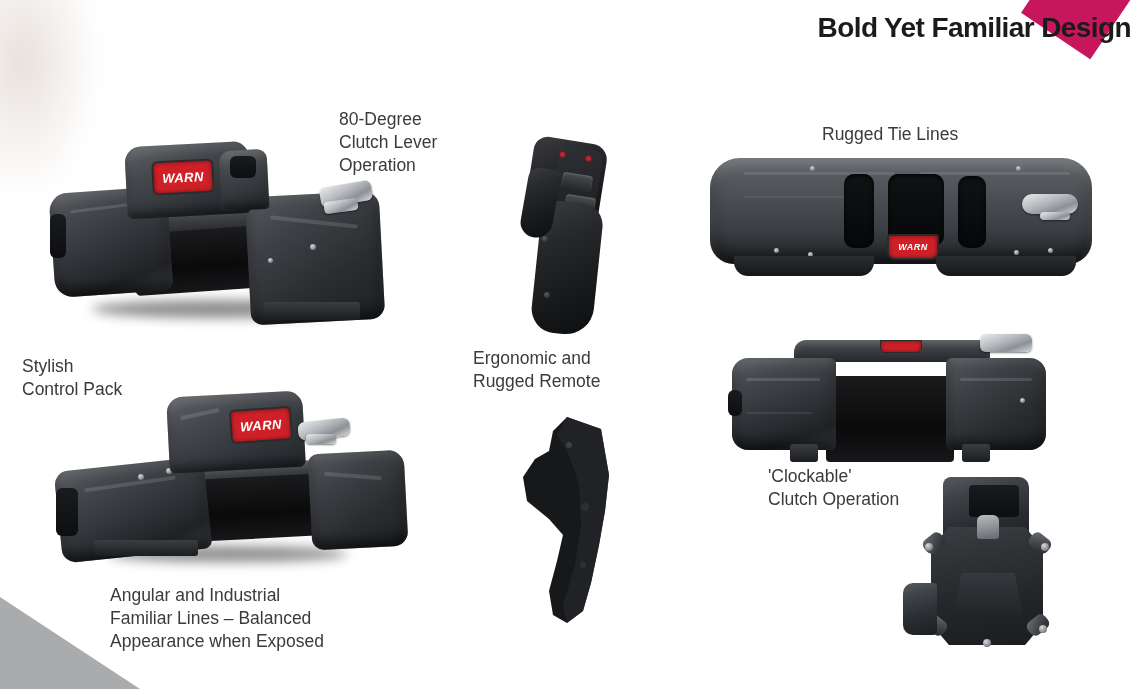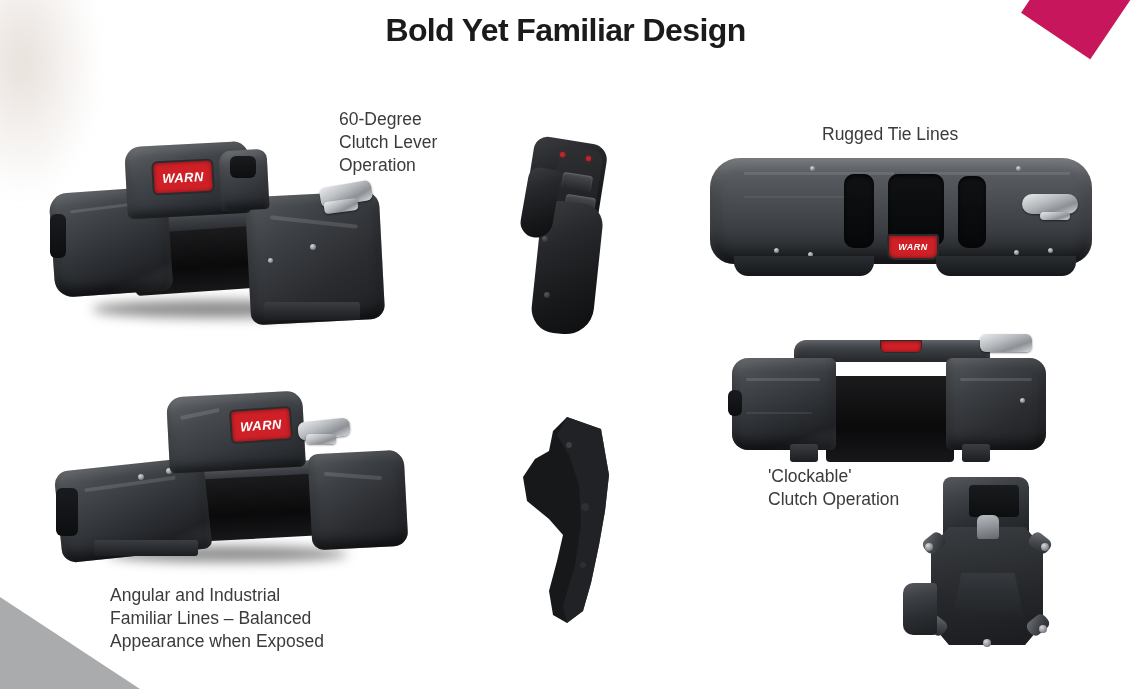--- a/index.html
+++ b/index.html
@@ -13,22 +13,22 @@
     background:#c8165c;transform:rotate(34deg);transform-origin:center;}
   .corner-pink-mask{position:absolute;top:-4px;right:-2px;width:92px;height:64px;
     background:#ffffff;transform:rotate(-56deg);transform-origin:top right;}
   .corner-gray2{position:absolute;left:0;bottom:0;width:0;height:0;
     border-left:140px solid #aaabad;border-top:92px solid transparent;}
   .blur-tl{position:absolute;left:-30px;top:-30px;width:130px;height:230px;
     background:radial-gradient(ellipse at 40% 40%, rgba(196,178,164,.40), rgba(255,255,255,0) 70%);
     filter:blur(10px);}
 
   
-  .title{position:absolute;left:0;right:0;top:12px;text-align:center;
-    font-size:32px;font-weight:bold;letter-spacing:-.6px;color:#1b1b1b;
+  .title{position:absolute;left:0;right:0;top:12px;text-align:right;
+    font-size:28px;font-weight:bold;letter-spacing:-.6px;color:#1b1b1b;
     font-family:"Liberation Sans",sans-serif;}
 
   
   .label{position:absolute;font-size:17.5px;line-height:23px;color:#3b3b3b;
     font-weight:400;white-space:pre-line;}
   #lbl-clutch{left:339px;top:108px;}
   #lbl-stylish{left:22px;top:355px;}
   #lbl-remote{left:473px;top:347px;}
   #lbl-tieplate{left:822px;top:123px;}
   #lbl-clockable{left:768px;top:465px;}
@@ -256,23 +256,27 @@
     <div class="ce-lug" style="left:124px;top:144px;width:22px;height:16px;transform:rotate(-38deg);"></div>
     <div class="w-bolt" style="left:22px;top:70px;width:8px;height:8px;"></div>
     <div class="w-bolt" style="left:138px;top:70px;width:8px;height:8px;"></div>
     <div class="w-bolt" style="left:24px;top:152px;width:8px;height:8px;"></div>
     <div class="w-bolt" style="left:136px;top:152px;width:8px;height:8px;"></div>
     <div class="w-bolt" style="left:80px;top:166px;width:8px;height:8px;"></div>
 
     <div class="ce-body" style="left:0px;top:110px;width:34px;height:52px;border-radius:10px 4px 4px 10px;"></div>
   </div>
 
-  <div class="label" id="lbl-clutch">60-Degree
+  <div class="label" id="lbl-clutch">80-Degree
 Clutch Lever
 Operation</div>
+  <div class="label" id="lbl-stylish">Stylish
+Control Pack</div>
+  <div class="label" id="lbl-remote">Ergonomic and
+Rugged Remote</div>
   <div class="label" id="lbl-tieplate">Rugged Tie Lines</div>
   <div class="label" id="lbl-clockable">'Clockable'
 Clutch Operation</div>
   <div class="label" id="lbl-angular">Angular and Industrial
 Familiar Lines – Balanced
 Appearance when Exposed</div>
 
 </div>
 
 </body></html>

